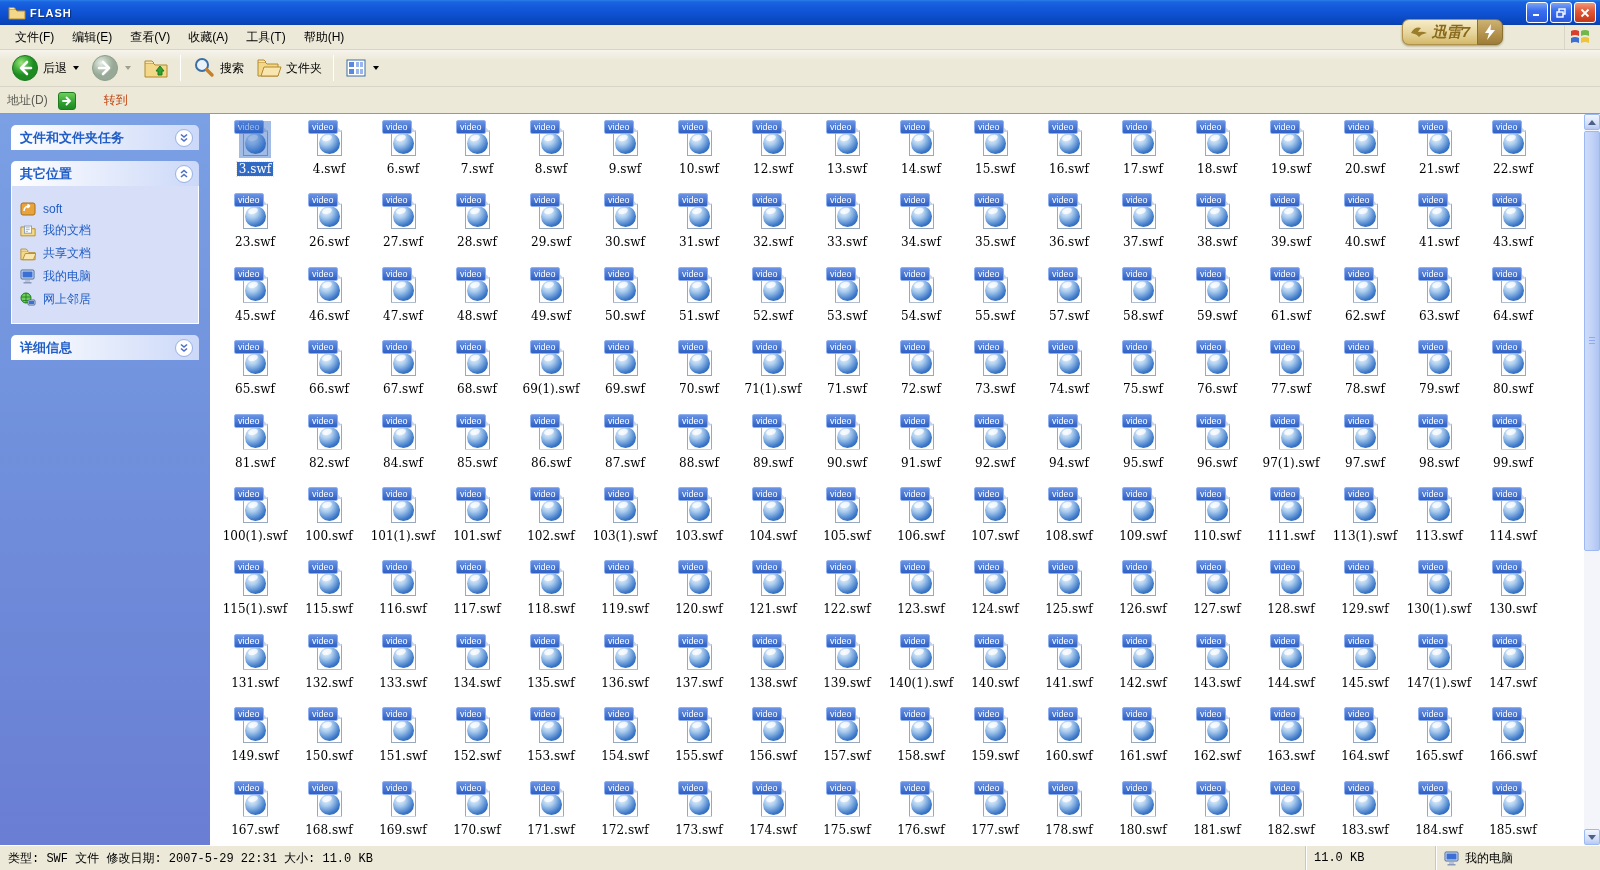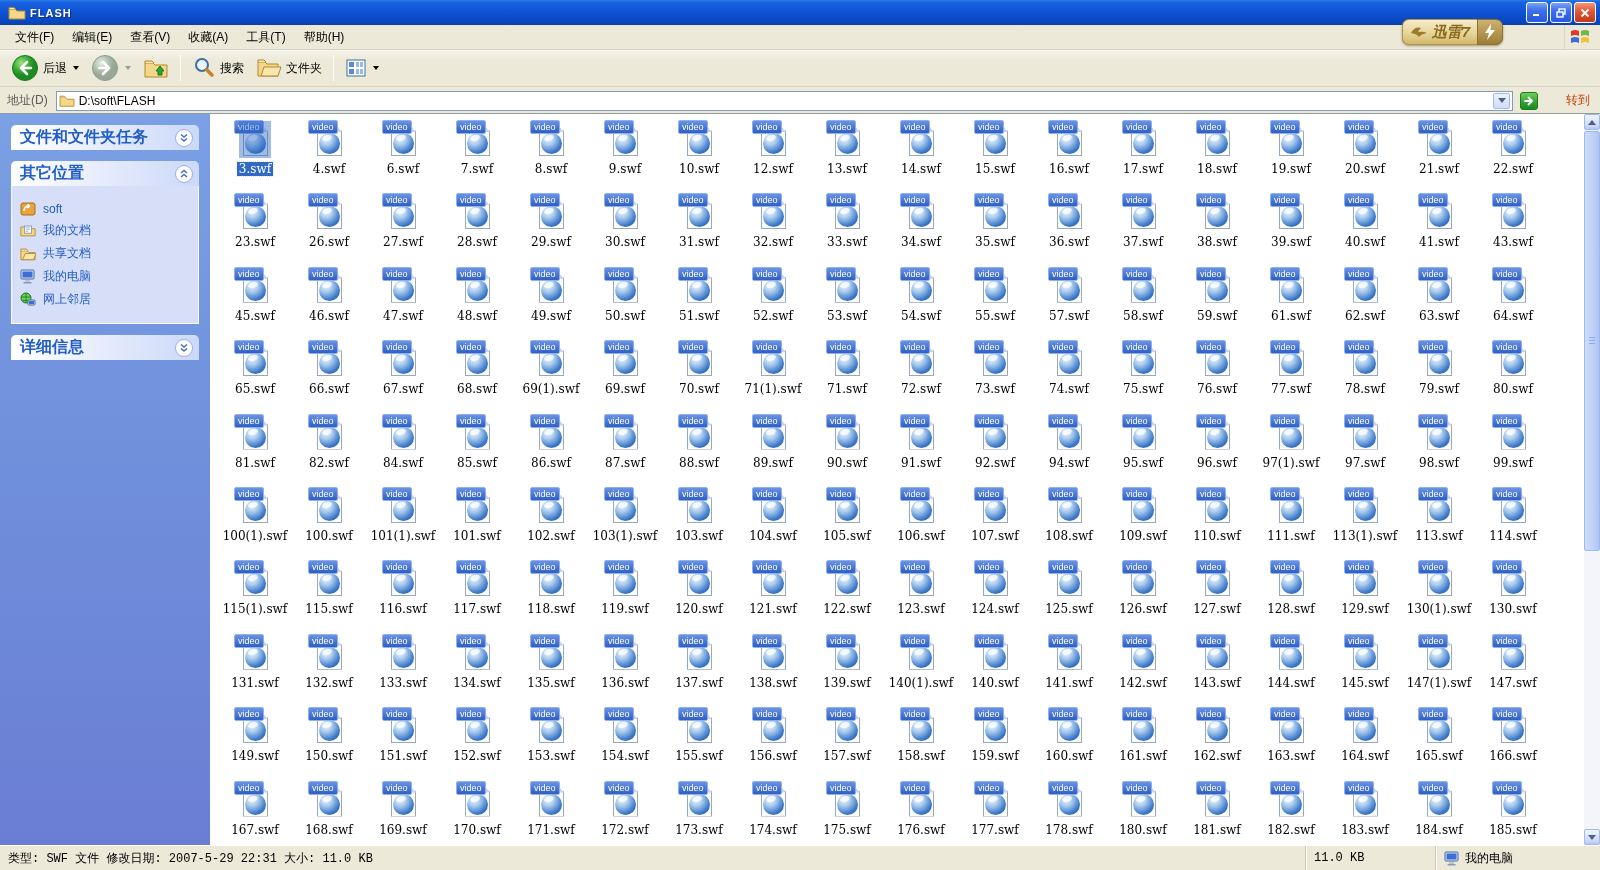--- a/index.html
+++ b/index.html
@@ -65,21 +65,21 @@
     display:flex; align-items:center; justify-content:center; }
   .go-label { color:#c2410c;margin-left:24px; }
 
   
   .sidebar { position:absolute; left:0; top:114px; width:210px; height:731px;
     background:linear-gradient(180deg,#7ba0e4 0%,#7090dc 45%,#6a7ed3 100%); overflow:hidden; }
   .panel { margin:11px 11px 0 11px; }
   .panel-header { height:25px; background:linear-gradient(90deg,#ffffff 0%,#cbd8f8 100%);
     border-radius:5px 5px 0 0; display:flex; align-items:center; justify-content:space-between;
     padding:0 6px 0 9px; }
-  .panel-title { color:#215dc6; font-weight:bold; font-size:16px; }
+  .panel-title { color:#215dc6; font-weight:bold; font-size:13px; }
   .chev-btn { width:18px; height:18px; border-radius:50%; background:#fff; border:1px solid #98b1e4;
     display:flex; align-items:center; justify-content:center; }
   .panel-body { background:#d6dff7; border:1px solid #fff; border-top:none; padding:9px 8px; }
   .place-item { display:flex; align-items:center; gap:7px; margin:6px 0; color:#215dc6; }
   .place-item .plabel { cursor:default; }
 
   
   .main { position:absolute; left:210px; top:114px; width:1374px; height:731px; background:#fff; overflow:hidden; }
   .file-grid { display:grid; grid-template-columns:repeat(18,74px); grid-auto-rows:73.4px;
     padding:5px 0 0 8px; }
@@ -251,32 +251,20 @@
       <rect x="4" y="12" width="5" height="5" fill="#5a8ae0"></rect>
       <rect x="11" y="12" width="3" height="5" fill="#9ab6ee"></rect>
       <rect x="15" y="12" width="3" height="5" fill="#9ab6ee"></rect>
     </svg>
     <span class="drop-arrow"></span>
   </div>
 </div>
 
 <div class="addressbar">
   <span class="addr-label">地址(D)</span>
-  <div class="addr-input">
-    <svg width="16" height="14" viewBox="0 0 18 16">
-      <path d="M1 4 L7 4 L9 6 L17 6 L17 14 L1 14 Z" fill="#f4d889" stroke="#b28a2c"></path>
-      <path d="M1 4 L1 2.5 L6 2.5 L7.5 4" fill="#f8e6ae" stroke="#b28a2c"></path>
-    </svg>
-    <span class="addr-text">D:\soft\FLASH</span>
-    <div class="addr-drop">
-      <svg width="8" height="5" viewBox="0 0 8 5">
-          <path d="M0 0 L4 5 L8 0 Z" fill="#4d6185"></path>
-        </svg>
-    </div>
-  </div>
   <div class="go-btn">
     <div class="go-sq">
       <svg width="10" height="10" viewBox="0 0 10 10">
         <path d="M1 5 H7 M4.5 1.5 L8 5 L4.5 8.5" stroke="#fff" stroke-width="1.8" fill="none" stroke-linecap="round"></path>
       </svg>
     </div>
     <span class="go-label">转到</span>
   </div>
 </div>
 

